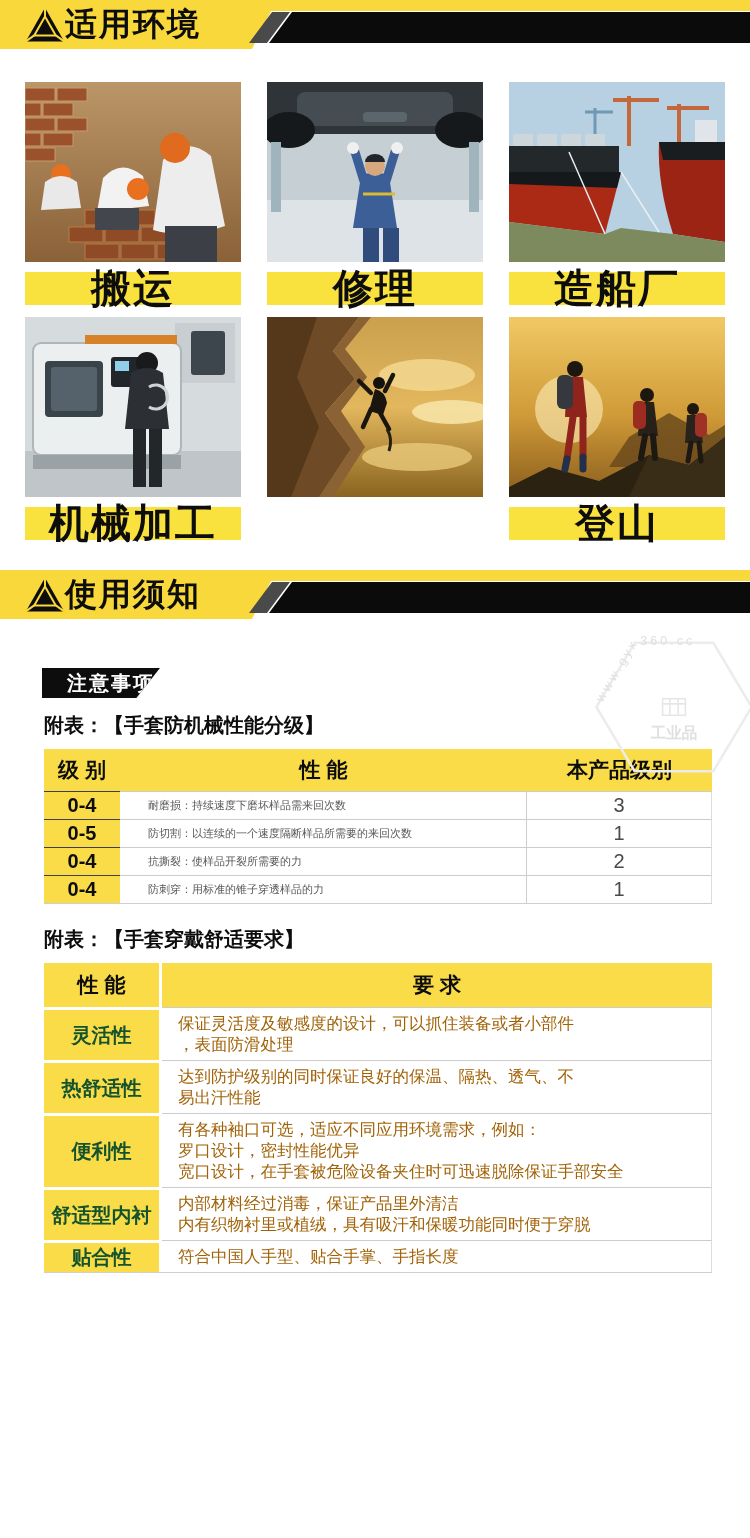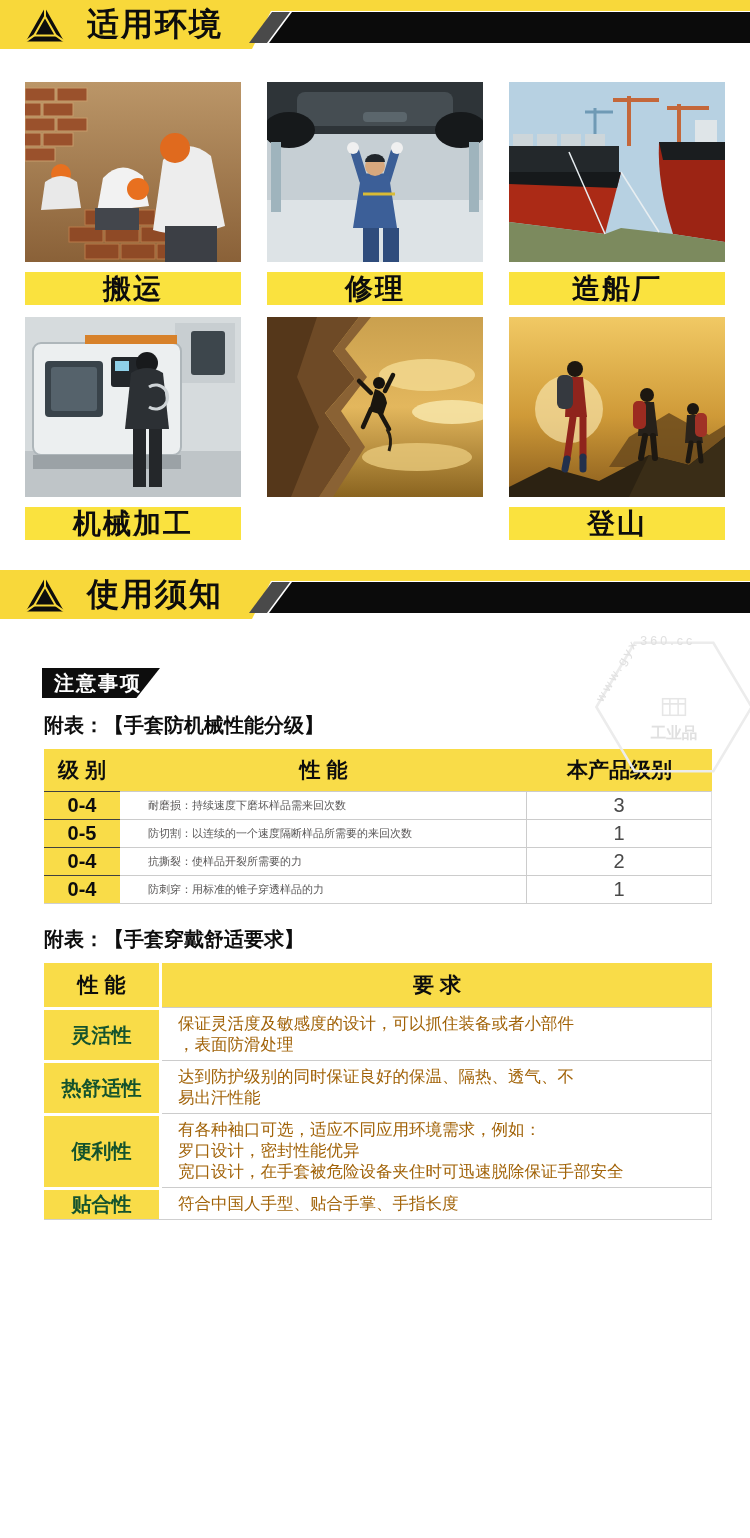--- a/index.html
+++ b/index.html
@@ -8,37 +8,37 @@
   .page { width:750px; height:1538px; margin:0 auto; background:#fff; overflow:hidden; position:relative; }
 
   
   .section-header { position:relative; height:50px; width:750px; }
   .hdr-yellow { position:absolute; inset:0; background:#F8D83A;
     clip-path:polygon(0 0,750px 0,750px 11px,271px 11px,252px 49px,0 49px); }
   .hdr-gray { position:absolute; inset:0; background:#4a4a4a;
     clip-path:polygon(272px 12px,290px 12px,267px 43px,249px 43px); }
   .hdr-black { position:absolute; inset:0; background:#0B0B0B;
     clip-path:polygon(292px 12px,750px 12px,750px 43px,269px 43px); }
-  .hdr-content { position:absolute; left:25px; top:0; height:49px; display:flex; align-items:center; gap:22px; }
+  .hdr-content { position:absolute; left:25px; top:0; height:49px; display:flex; align-items:center; }
   .logo svg { width:40px; height:38px; display:block; }
   .section-title { font-size:32px; font-weight:700; color:#0d0d0d; letter-spacing:2px; white-space:nowrap; }
   .section-header.second { margin-top:30px; }
 
   
   .env-grid { display:grid; grid-template-columns:repeat(3,216px); column-gap:26px; row-gap:12px; padding:32px 25px 0 25px; }
   .env-card { display:flex; flex-direction:column; gap:10px; }
   .photo { width:216px; height:180px; overflow:hidden; background:#d8d8d8; }
   .photo svg { width:100%; height:100%; display:block; }
   .env-label { height:33px; background:#FAE23E; display:flex; align-items:center; justify-content:center;
-    font-size:28px; font-weight:700; color:#0d0d0d; letter-spacing:2px; }
+    font-size:40px; font-weight:700; color:#0d0d0d; letter-spacing:2px; }
 
   
   .notice { position:relative; padding:48px 6px 0 42px; }
   .notice-badge { width:118px; height:30px; background:#0d0d0d; color:#fff; font-size:20px; font-weight:700;
-    display:flex; align-items:center; padding-left:12px; letter-spacing:2px;
+    display:flex; align-items:center; padding-left:25px; letter-spacing:2px;
     clip-path:polygon(0 0,100% 0,80% 100%,0 100%); }
   .notice-items { margin-top:8px; position:relative; z-index:1; }
   .notice-items p { font-size:18px; line-height:30px; font-weight:700; color:#0c0c0c; white-space:pre-line; }
   .watermark { position:absolute; right:-12px; top:14px; width:176px; height:146px; pointer-events:none; z-index:0; }
   .watermark svg { width:100%; height:100%; }
 
   
   .tbl-caption { margin:14px 0 10px 44px; font-size:20px; font-weight:700; color:#0d0d0d; }
   .tbl-caption.second { margin-top:22px; }
 
@@ -355,18 +355,23 @@
       <div class="req">达到防护级别的同时保证良好的保温、隔热、透气、不
 易出汗性能</div>
     </div>
     <div class="t2-brow">
       <div class="pname">便利性</div>
       <div class="req">有各种袖口可选，适应不同应用环境需求，例如：
 罗口设计，密封性能优异
 宽口设计，在手套被危险设备夹住时可迅速脱除保证手部安全</div>
     </div>
     <div class="t2-brow">
+      <div class="pname">舒适型内衬</div>
+      <div class="req">内部材料经过消毒，保证产品里外清洁
+内有织物衬里或植绒，具有吸汗和保暖功能同时便于穿脱</div>
+    </div>
+    <div class="t2-brow">
       <div class="pname">贴合性</div>
       <div class="req">符合中国人手型、贴合手掌、手指长度</div>
     </div>
   </div>
 
 </div>
 
 </body></html>

